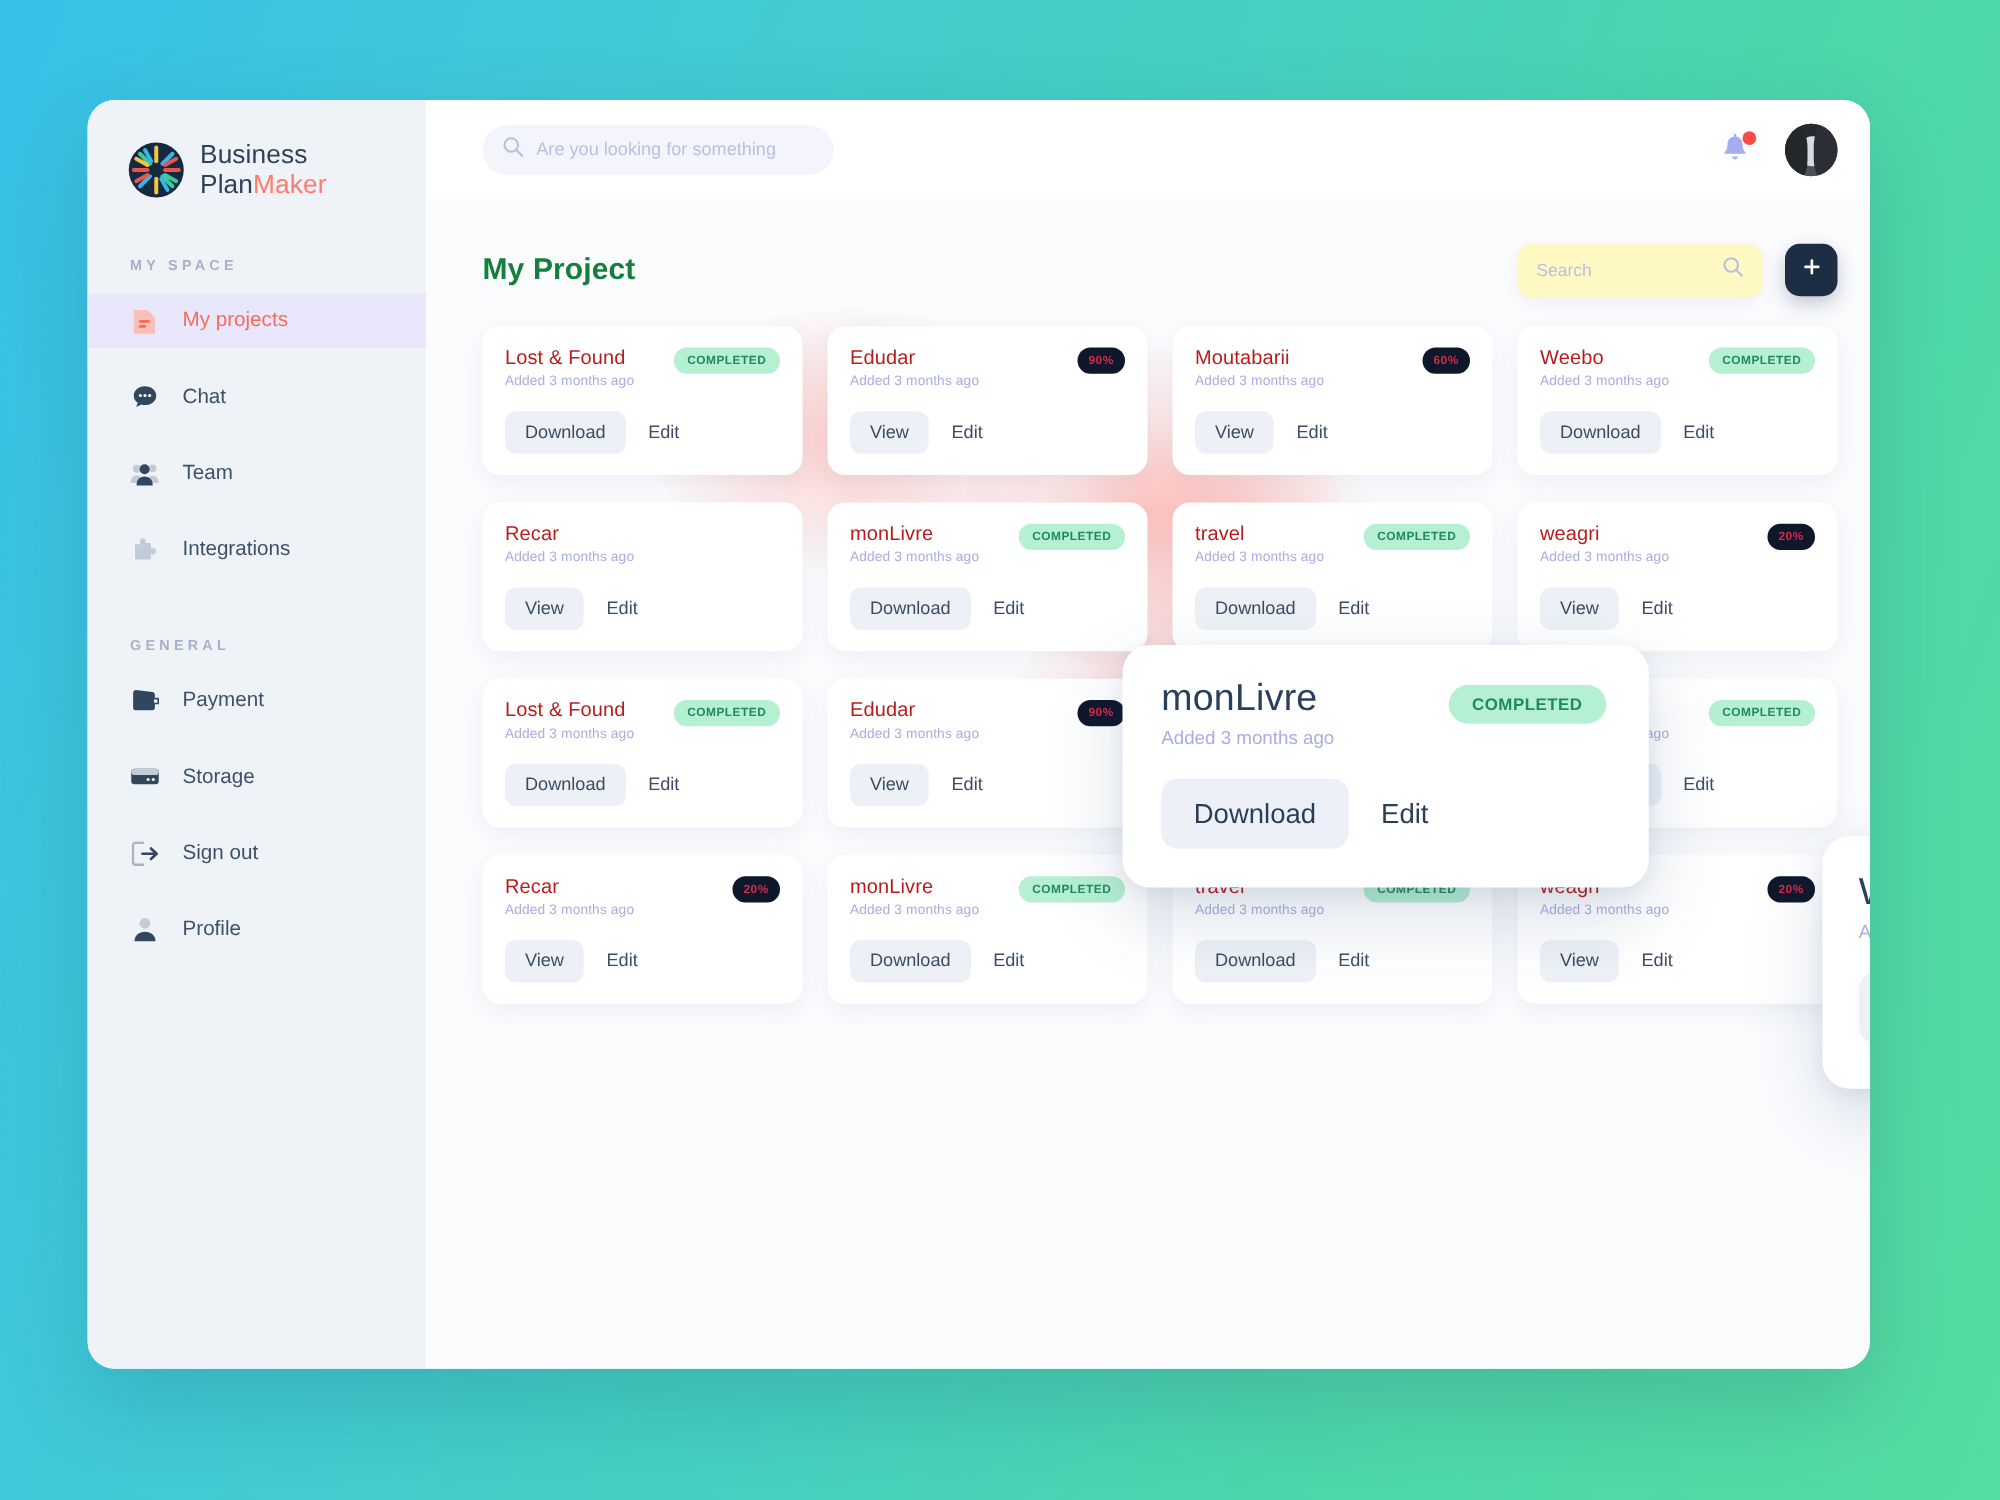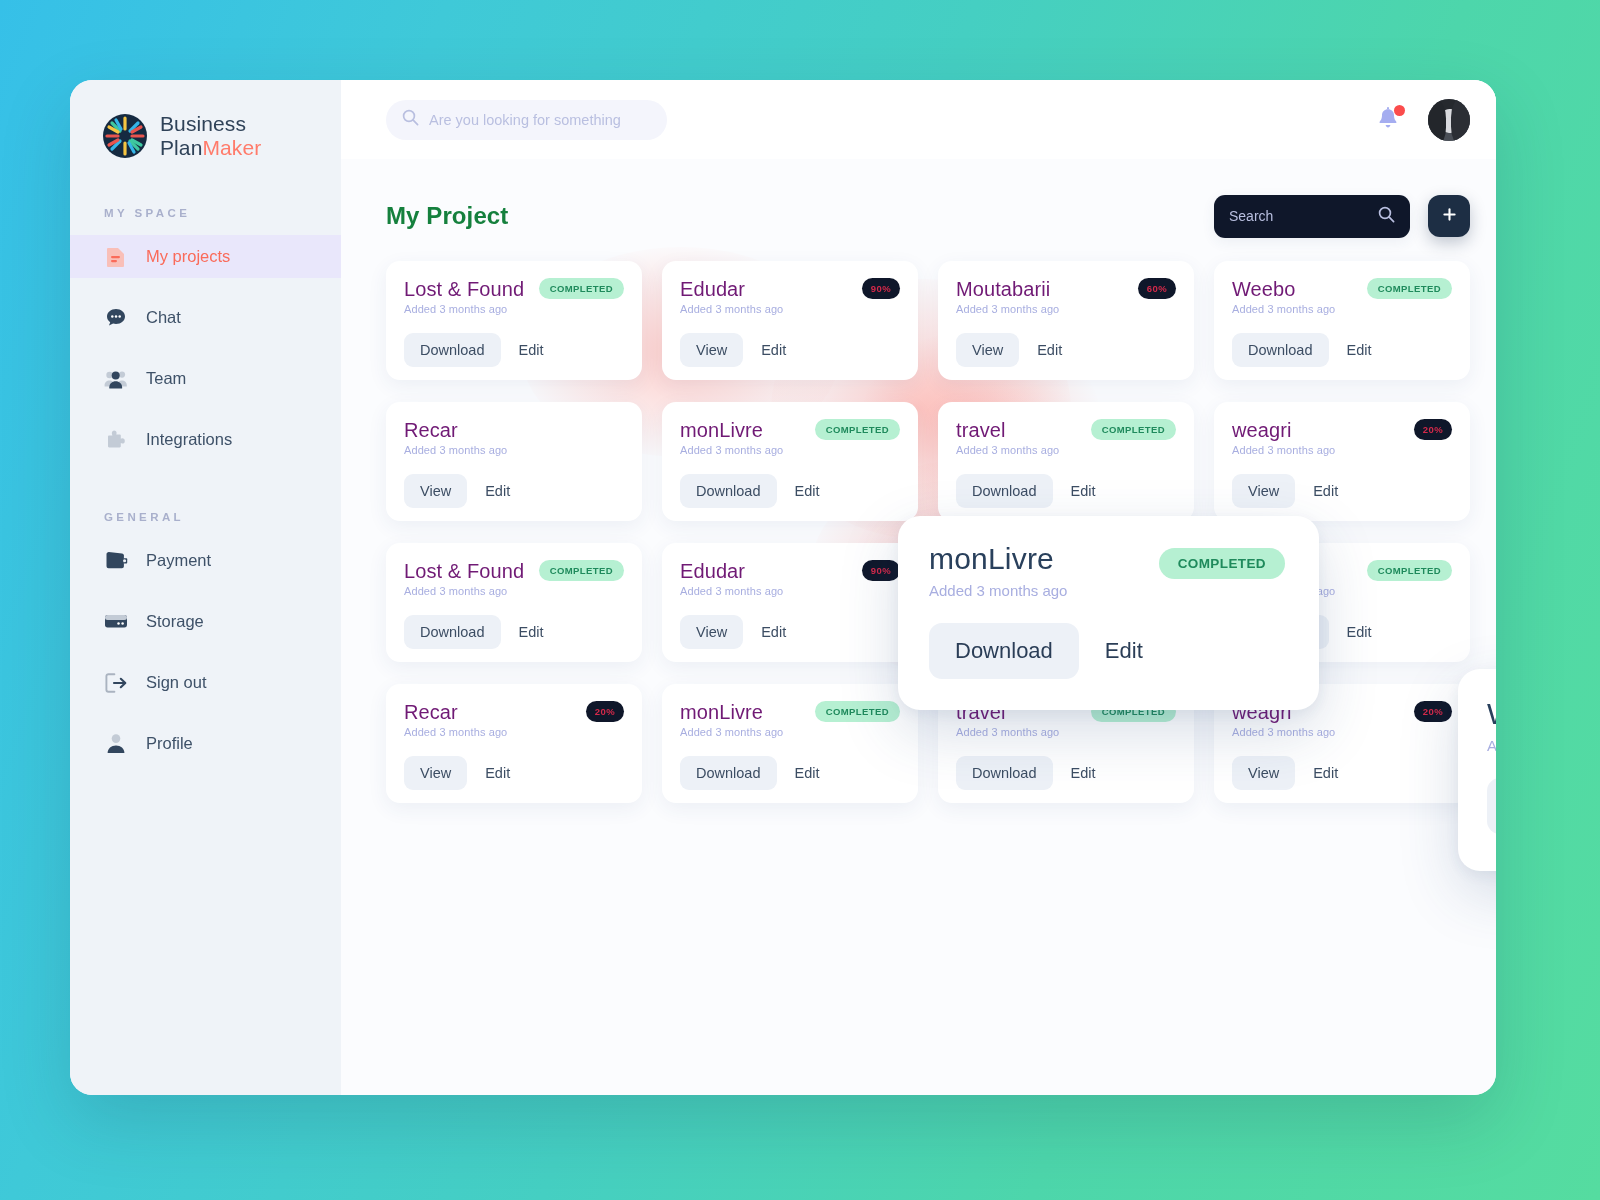--- a/index.html
+++ b/index.html
@@ -138,21 +138,21 @@
     height: 46px;
     margin-bottom: 22px;
   }
   .page-title {
     font-size: 24px; font-weight: 700; color: #15803d;
     letter-spacing: .1px;
   }
   .head-right { margin-left: auto; display: flex; align-items: center; gap: 18px; }
   .proj-search {
     width: 196px; height: 43px;
-    background: #0f172a;
+    background: #fef9c3;
     border-radius: 11px;
     box-shadow: 0 4px 14px rgba(40,70,120,.07);
     display: flex; align-items: center;
     padding: 0 15px;
   }
   .proj-search input {
     border: 0; outline: 0; background: transparent;
     font-family: inherit; font-size: 14px; color: #7a82b8; width: 100%;
   }
   .proj-search input::placeholder { color: #b9bfe0; }
@@ -176,21 +176,21 @@
     height: 119px;
     background: #ffffff;
     border-radius: 14px;
     box-shadow: 0 6px 20px rgba(45,75,125,.07);
     padding: 17px 18px 0 18px;
     position: relative;
     overflow: hidden;
   }
   .card-head { display: flex; align-items: flex-start; }
   .card-title {
-    font-size: 20px; color: #701a75; font-weight: 400;
+    font-size: 16px; color: #b91c1c; font-weight: 400;
     letter-spacing: .1px;
     line-height: 1.1;
   }
   .card-sub {
     font-size: 11px; color: #a8aee0;
     margin-top: 3px;
     letter-spacing: .1px;
   }
   .badge {
     margin-left: auto;

